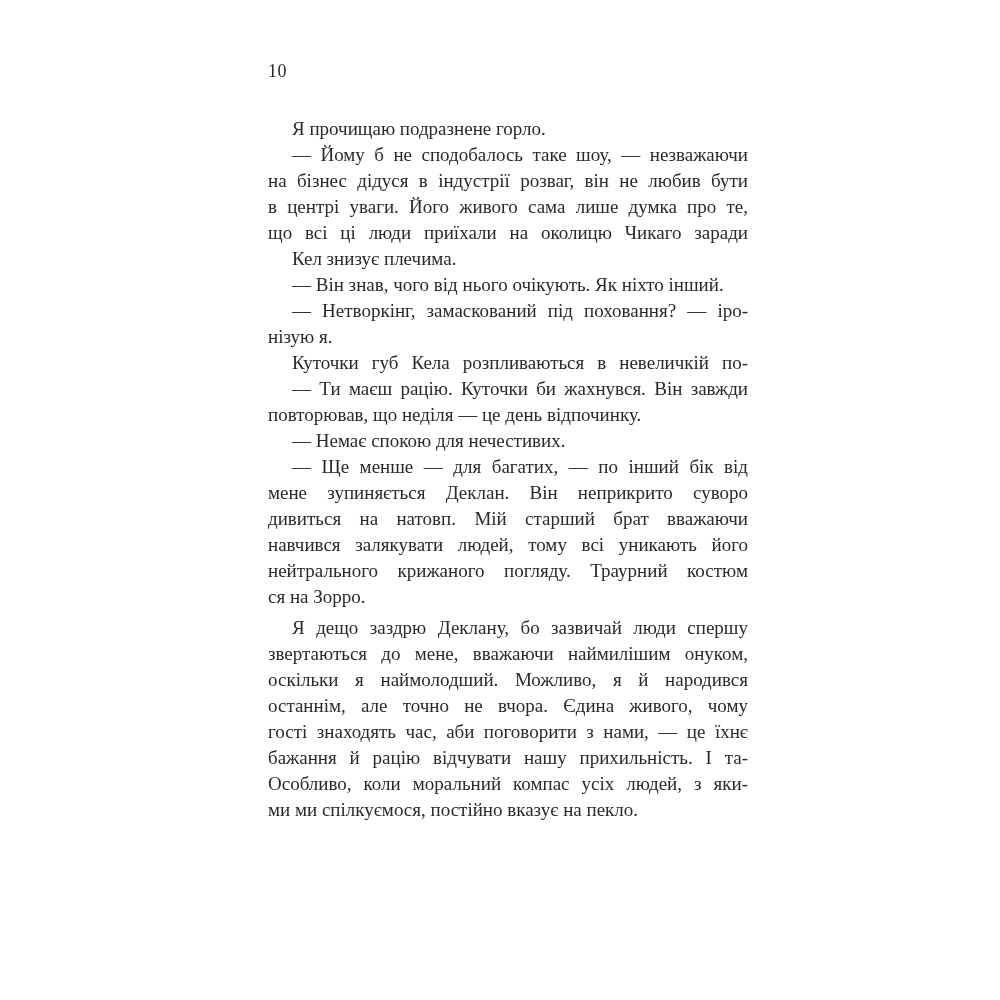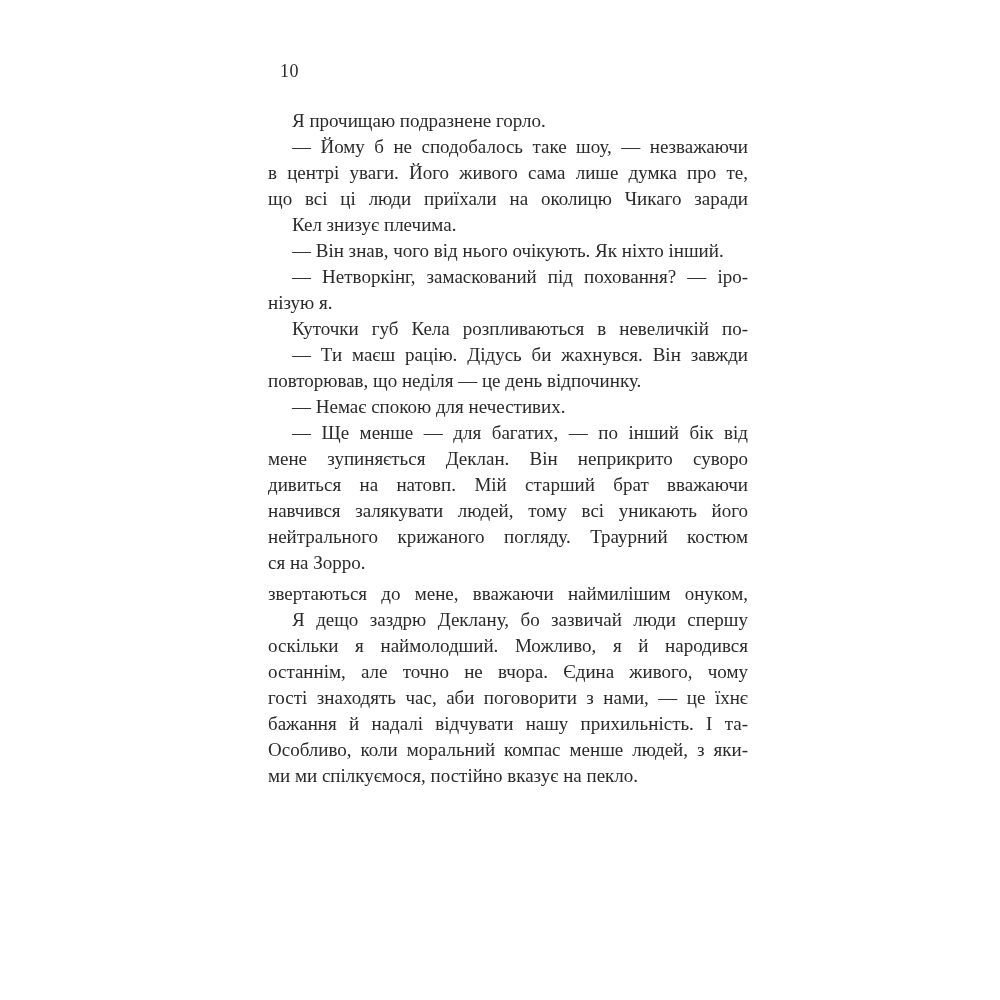--- a/index.html
+++ b/index.html
@@ -11,31 +11,31 @@
     position: relative;
     width: 1000px;
     height: 1000px;
     background: #ffffff;
     font-family: "Liberation Serif", "DejaVu Serif", serif;
     color: #2a2a2a;
     overflow: hidden;
   }
   .page-number {
     position: absolute;
-    left: 280px;
+    left: 268px;
     top: 60px;
     font-size: 18px;
     line-height: 22px;
     letter-spacing: 0.5px;
     color: #2a2a2a;
   }
   .text-block {
     position: absolute;
     left: 268px;
-    top: 108px;
+    top: 116px;
     width: 480px;
     font-size: 19px;
     line-height: 26px;
     color: #2a2a2a;
   }
   .para {
     margin: 0;
     padding: 0;
   }
   .para.space-before {
@@ -58,55 +58,56 @@
 <body>
 
 <div class="book-page">
   <div class="page-number">10</div>
   <div class="text-block">
       <div class="para">
         <div class="line first last">Я прочищаю подразнене горло.</div>
       </div>
       <div class="para">
         <div class="line first">— Йому б не сподобалось таке шоу, — незважаючи</div>
+        <div class="line">на бізнес дідуся в індустрії розваг, він не любив бути</div>
         <div class="line">в центрі уваги. Його живого сама лише думка про те,</div>
         <div class="line">що всі ці люди приїхали на околицю Чикаго заради</div>
       </div>
       <div class="para">
         <div class="line first last">Кел знизує плечима.</div>
       </div>
       <div class="para">
         <div class="line first last">— Він знав, чого від нього очікують. Як ніхто інший.</div>
       </div>
       <div class="para">
         <div class="line first">— Нетворкінг, замаскований під поховання? — іро-</div>
         <div class="line last">нізую я.</div>
       </div>
       <div class="para">
         <div class="line first">Куточки губ Кела розпливаються в невеличкій по-</div>
       </div>
       <div class="para">
-        <div class="line first">— Ти маєш рацію. Дідусь би жахнувся. Він завжди</div>
+        <div class="line first">— Ти маєш рацію. Куточки би жахнувся. Він завжди</div>
         <div class="line last">повторював, що неділя — це день відпочинку.</div>
       </div>
       <div class="para">
         <div class="line first last">— Немає спокою для нечестивих.</div>
       </div>
       <div class="para">
         <div class="line first">— Ще менше — для багатих, — по інший бік від</div>
         <div class="line">мене зупиняється Деклан. Він неприкрито суворо</div>
         <div class="line">дивиться на натовп. Мій старший брат вважаючи</div>
         <div class="line">навчився залякувати людей, тому всі уникають його</div>
         <div class="line">нейтрального крижаного погляду. Траурний костюм</div>
         <div class="line last">ся на Зорро.</div>
       </div>
       <div class="para space-before">
+        <div class="line first">Я дещо заздрю Деклану, бо зазвичай люди спершу</div>
         <div class="line">звертаються до мене, вважаючи наймилішим онуком,</div>
-        <div class="line first">Я дещо заздрю Деклану, бо зазвичай люди спершу</div>
         <div class="line">оскільки я наймолодший. Можливо, я й народився</div>
         <div class="line">останнім, але точно не вчора. Єдина живого, чому</div>
         <div class="line">гості знаходять час, аби поговорити з нами, — це їхнє</div>
-        <div class="line">бажання й надалі відчувати нашу прихильність. І та-</div>
-        <div class="line">Особливо, коли моральний компас менше людей, з яки-</div>
+        <div class="line">бажання й рацію відчувати нашу прихильність. І та-</div>
+        <div class="line">Особливо, коли моральний компас усіх людей, з яки-</div>
         <div class="line last">ми ми спілкуємося, постійно вказує на пекло.</div>
       </div>
     </div>
 </div>
 
 </body></html>

